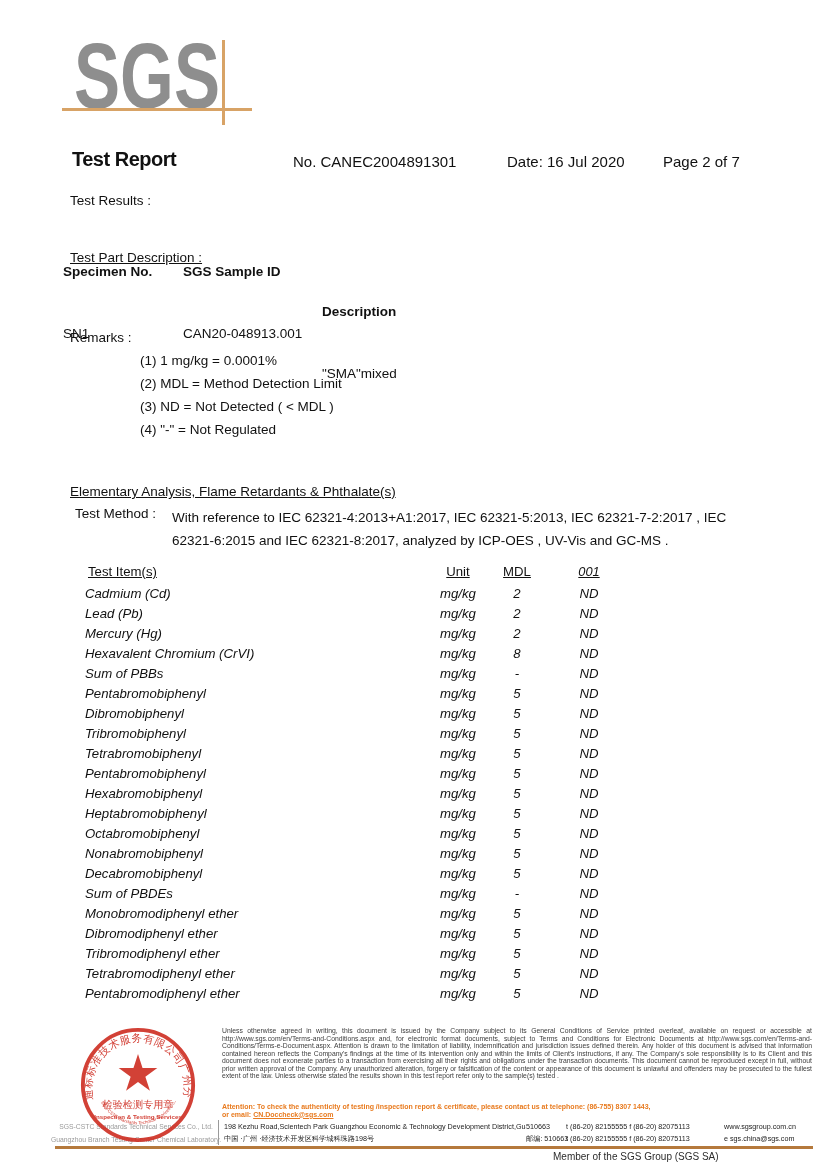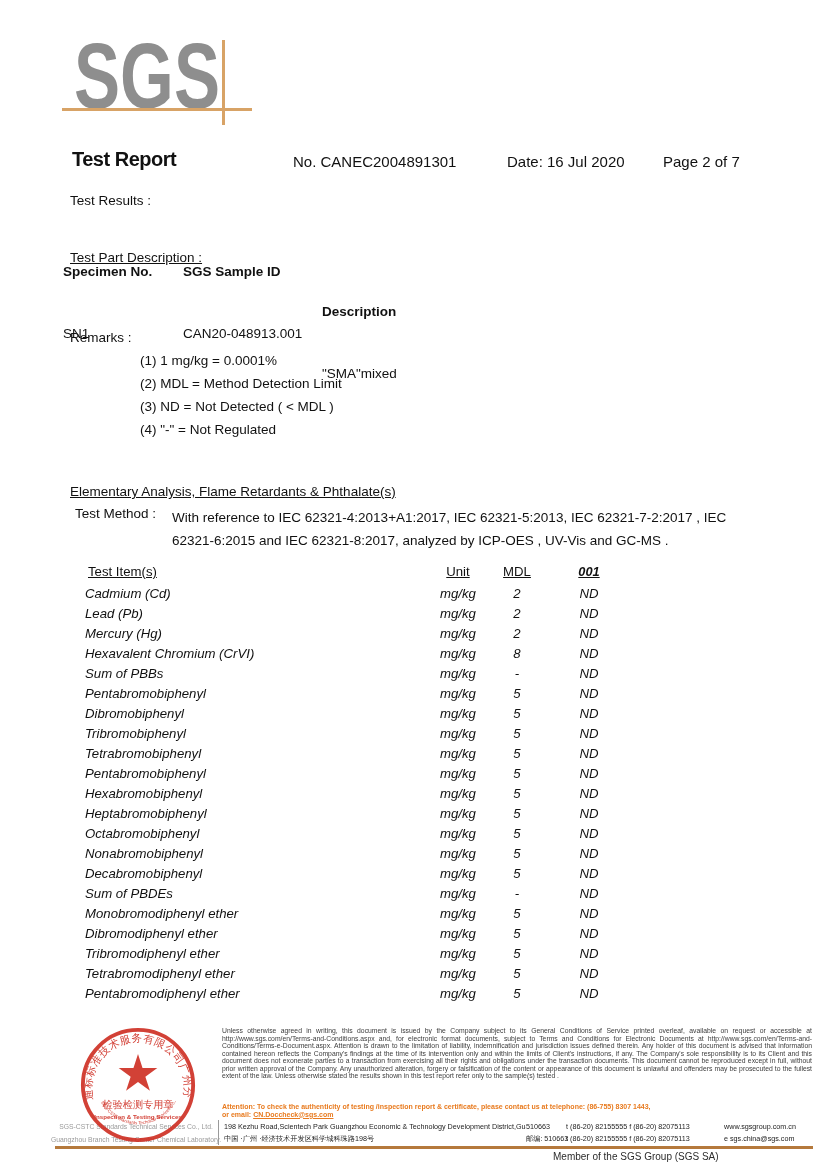--- a/index.html
+++ b/index.html
@@ -45,21 +45,21 @@
   .tm-label{position:absolute;left:75px;top:506px;font-size:13.5px;}
   .tm-text{position:absolute;left:172px;top:506px;width:582px;font-size:13.5px;line-height:23px;}
 
   
   .results-table{position:absolute;left:85px;top:559px;width:547px;font-size:13.2px;}
   .rt-grid{display:grid;grid-template-columns:343px 60px 58px 86px;align-items:center;}
   .rt-head{height:24px;}
   .rt-head .hu{text-decoration:underline;}
   .rt-head .c2,.rt-head .c3,.rt-head .c4{text-align:center;}
   .rt-head .c1 span{margin-left:3px;}
-  .rt-head .c4 .hu{font-style:italic;font-weight:bold;font-size:12.8px;margin-top:36px;}
+  .rt-head .c4 .hu{font-style:italic;font-weight:normal;font-size:12.8px;margin-top:36px;}
   .rt-row{height:20px;font-style:italic;}
   .rt-row .c2,.rt-row .c3,.rt-row .c4{text-align:center;}
 
   
   .stamp{position:absolute;left:79px;top:1026px;z-index:3;opacity:.92;}
   .company-name{position:absolute;left:50px;top:1120px;width:172px;text-align:center;
     font-size:6.8px;line-height:13px;color:#9a9a9a;z-index:2;}
   .disclaimer{position:absolute;left:222px;top:1027px;width:590px;font-size:6.8px;line-height:7.5px;
     text-align:justify;color:#3c3c3c;}
   .attention{position:absolute;left:222px;top:1103px;width:590px;font-size:7px;line-height:7.6px;

